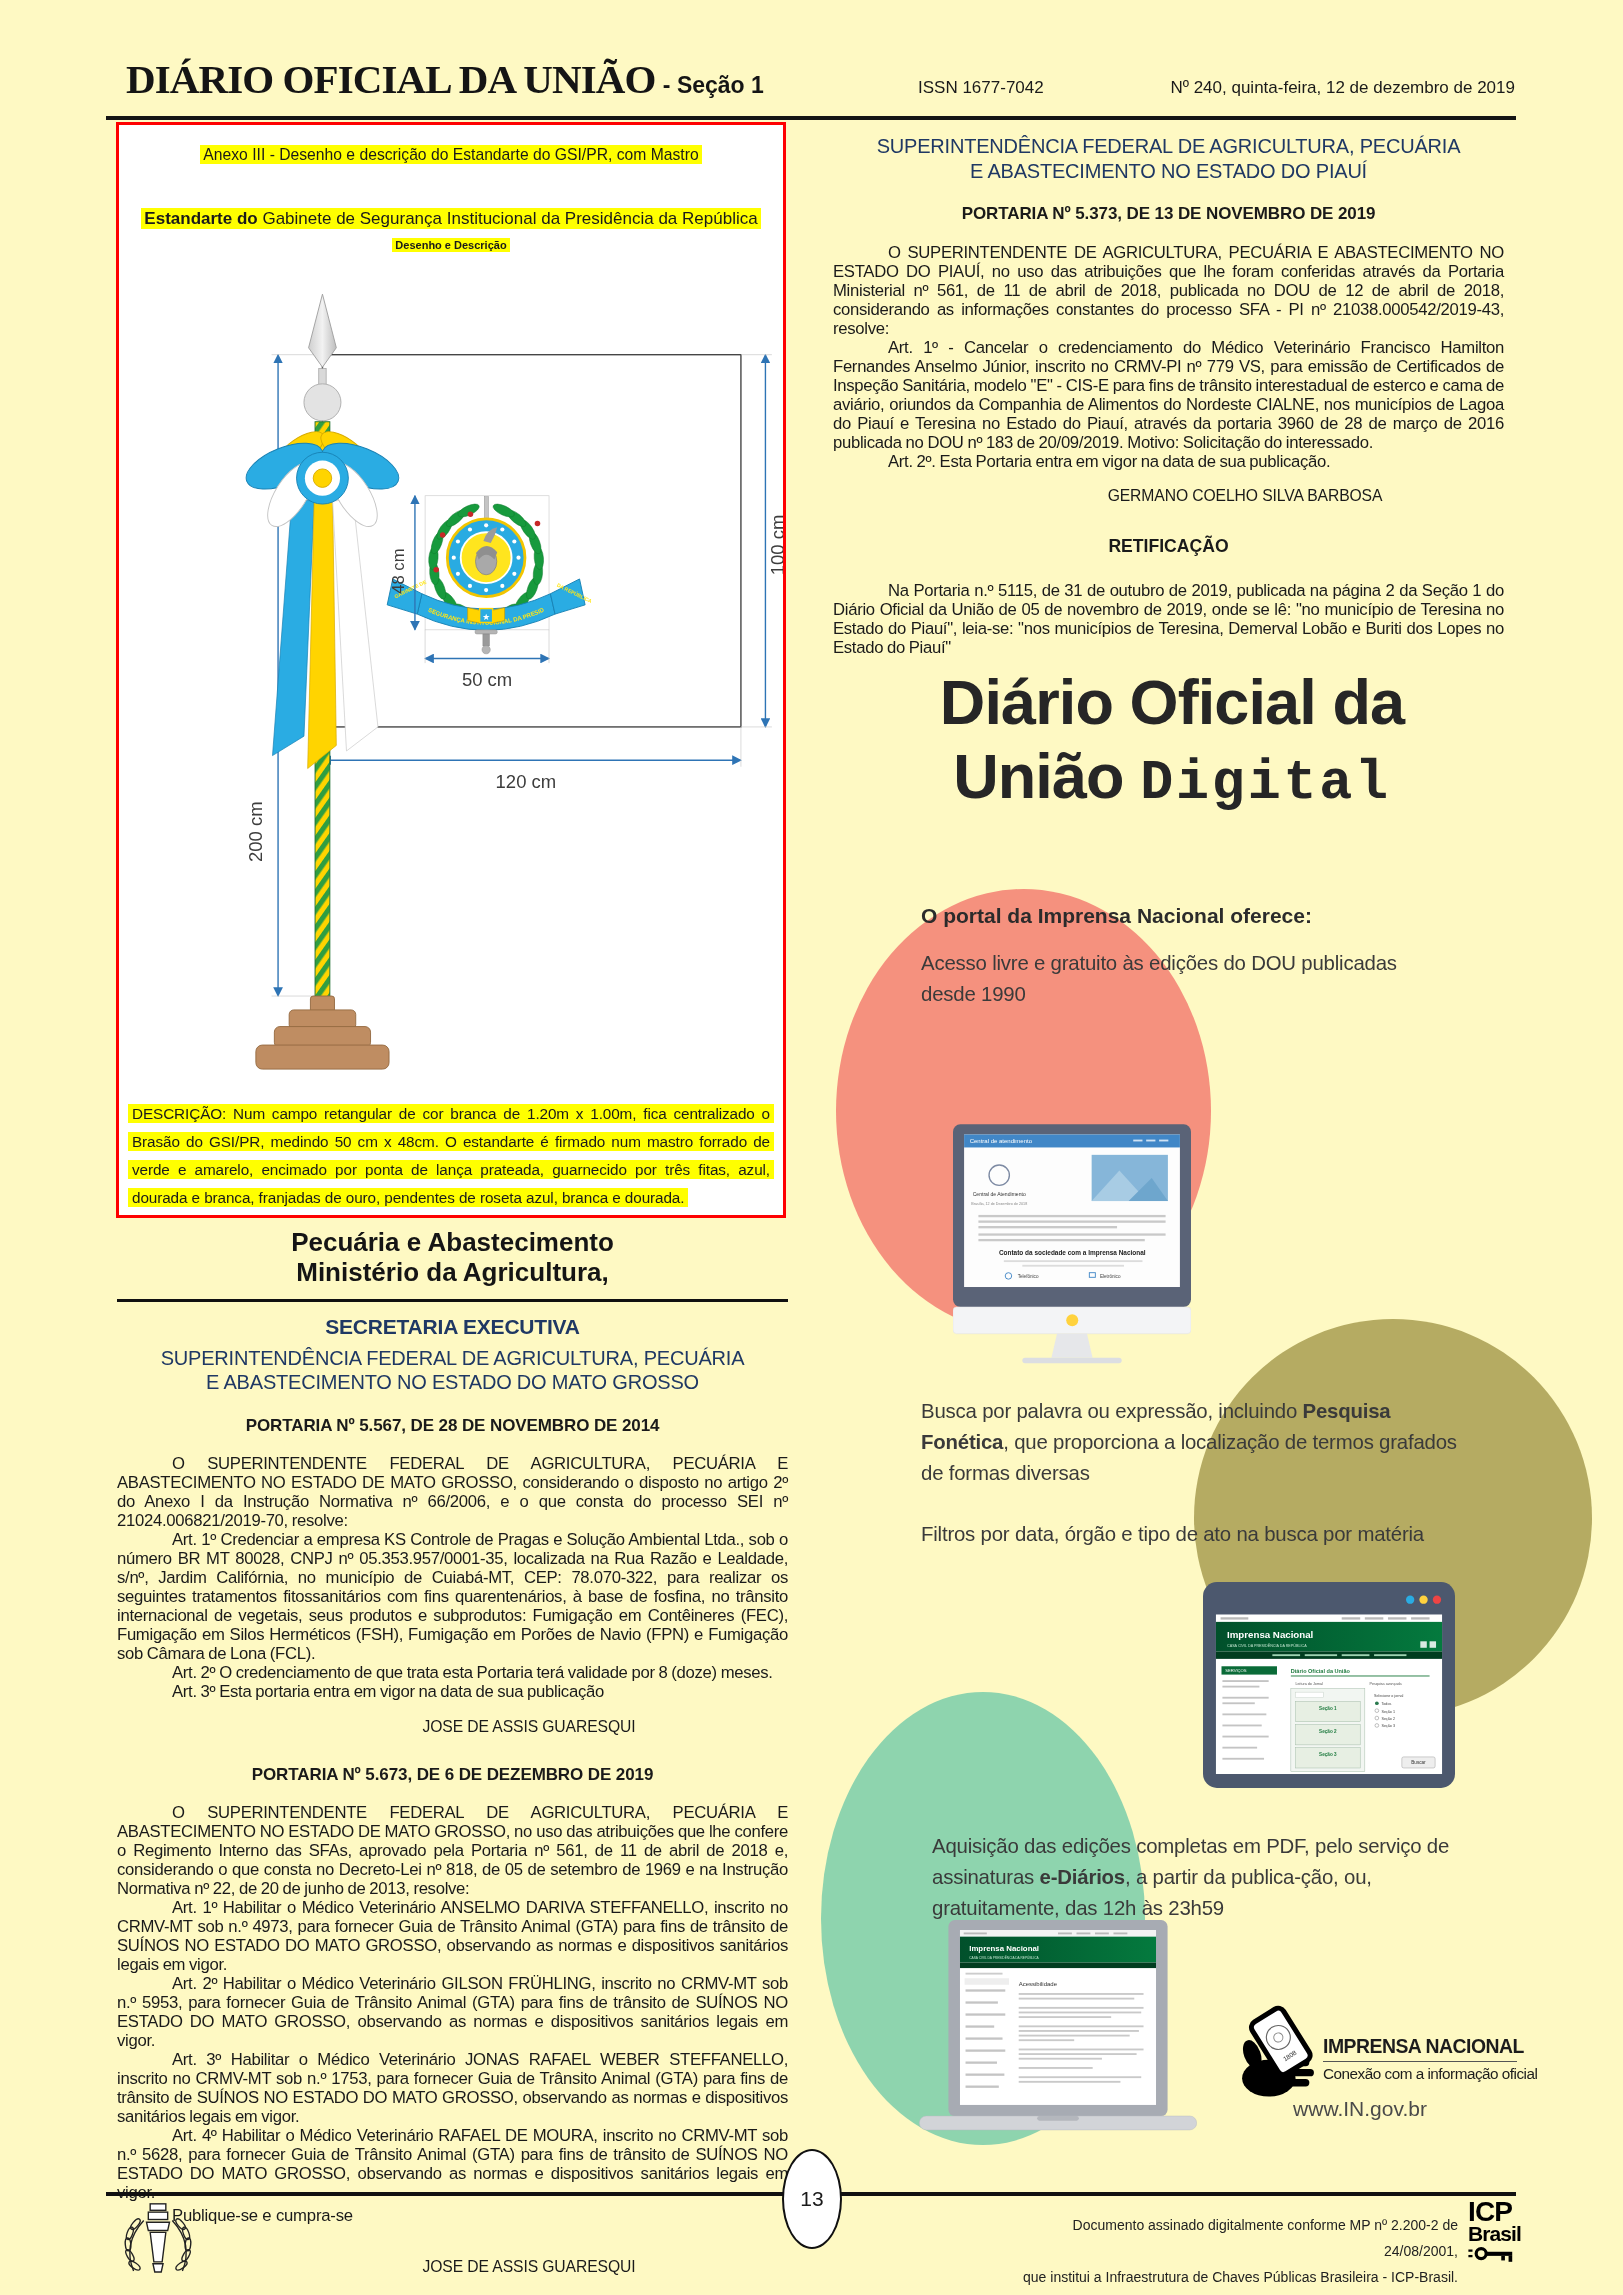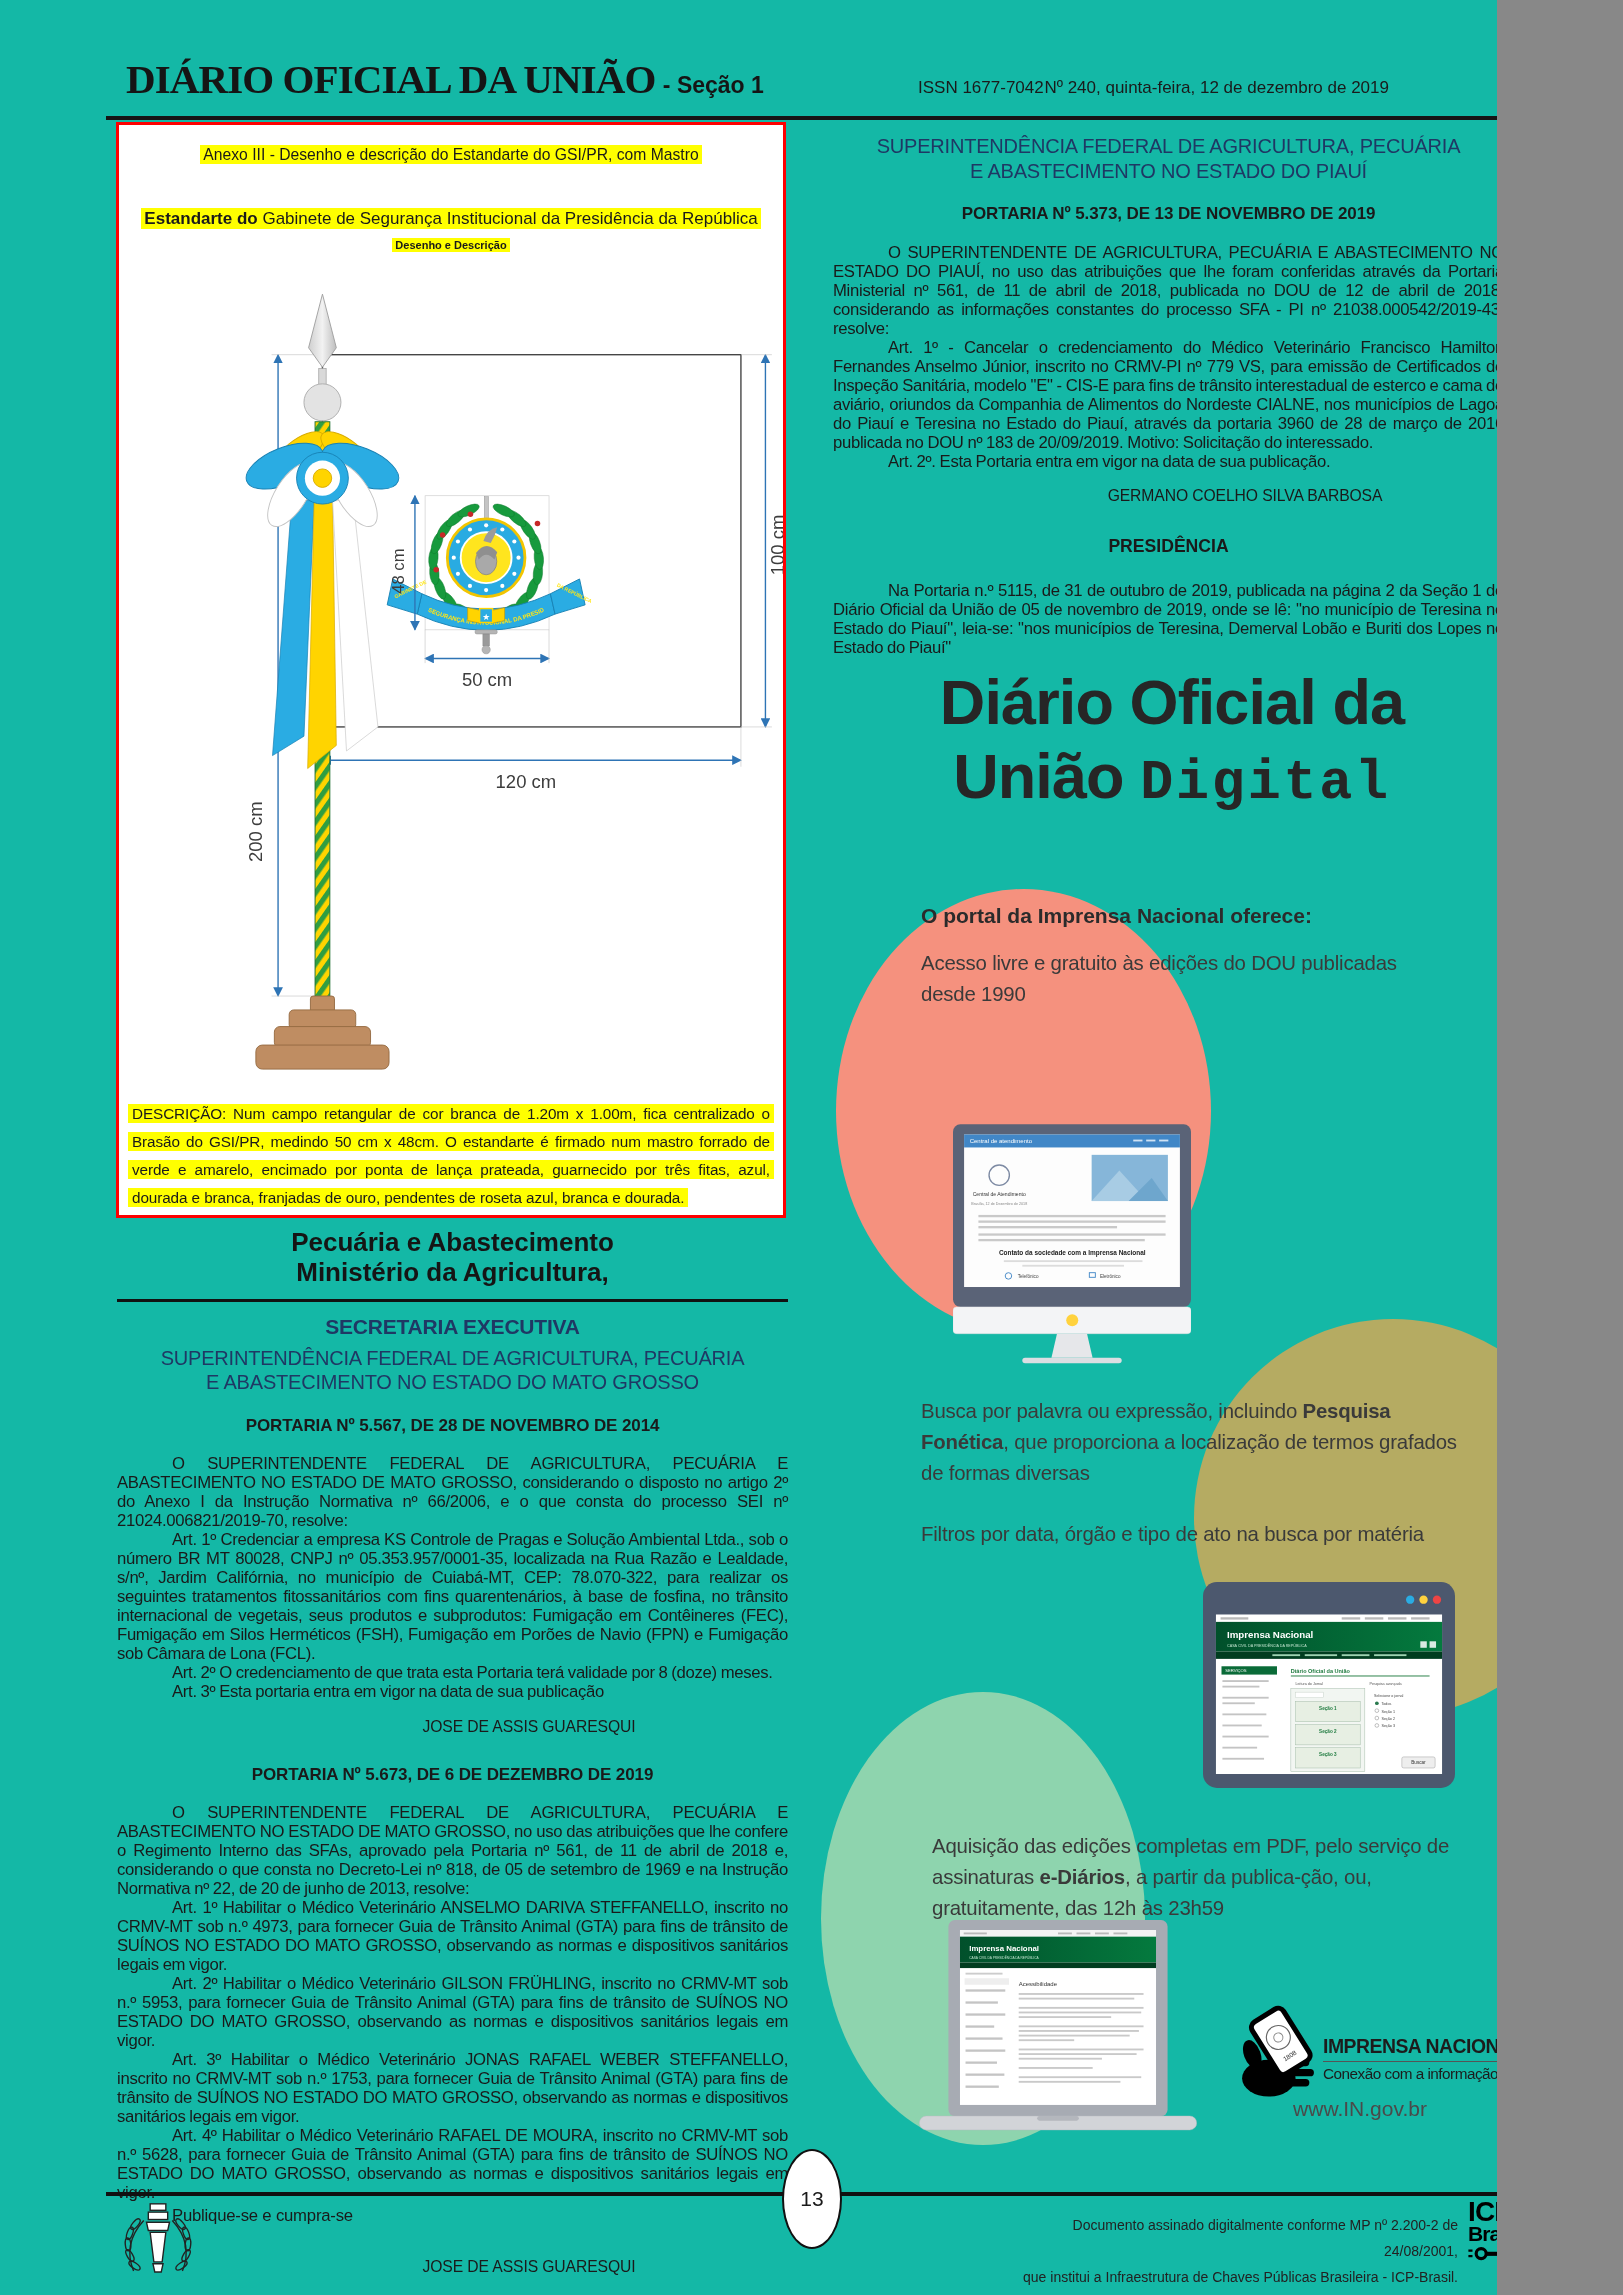--- a/index.html
+++ b/index.html
@@ -1,16 +1,16 @@
 <!DOCTYPE html>
 <html style="font-size:7.4px"><head>
 <meta charset="utf-8">
 <style>
   html,body{margin:0;padding:0;background:#888;}
-  .page{position:relative;width:1497px;height:2295px;background:#14b8a6;font-family:"Liberation Sans",sans-serif;color:#1a1a1a;overflow:hidden;}
+  .page{position:relative;width:1623px;height:2295px;background:#fef9c3;font-family:"Liberation Sans",sans-serif;color:#1a1a1a;overflow:hidden;}
   
   .masthead-row{position:absolute;left:126px;top:55px;display:flex;align-items:baseline;}
   .masthead{font-family:"Liberation Serif",serif;font-weight:700;font-size:41px;letter-spacing:-0.9px;color:#151515;}
   .secao{font-size:23px;font-weight:700;margin-left:7.4px;color:#151515;}
   .issn{position:absolute;left:918px;top:78px;font-size:17px;}
   .edition{position:absolute;right:108px;top:78px;font-size:17px;}
   .header-rule{position:absolute;left:106px;top:116px;width:1410px;height:3.7px;background:#151515;}
   
   .red-box{position:absolute;left:116px;top:122px;width:664px;height:1090px;border:3.7px solid #fe0000;background:#fff;}
   .ann-title{position:absolute;top:21px;left:0;width:100%;text-align:center;font-size:15.7px;font-weight:500;}
@@ -256,21 +256,21 @@
   <div class="col right-col">
     <div class="superint navy" style="margin-top:0;">
       <div>SUPERINTENDÊNCIA FEDERAL DE AGRICULTURA, PECUÁRIA</div>
       <div>E ABASTECIMENTO NO ESTADO DO PIAUÍ</div>
     </div>
     <div class="portaria-title">PORTARIA Nº 5.373, DE 13 DE NOVEMBRO DE 2019</div>
     <p class="pbody pfirst">O SUPERINTENDENTE DE AGRICULTURA, PECUÁRIA E ABASTECIMENTO NO ESTADO DO PIAUÍ, no uso das atribuições que lhe foram conferidas através da Portaria Ministerial nº 561, de 11 de abril de 2018, publicada no DOU de 12 de abril de 2018, considerando as informações constantes do processo SFA - PI nº 21038.000542/2019-43, resolve:</p>
     <p class="pbody">Art. 1º - Cancelar o credenciamento do Médico Veterinário Francisco Hamilton Fernandes Anselmo Júnior, inscrito no CRMV-PI nº 779 VS, para emissão de Certificados de Inspeção Sanitária, modelo "E" - CIS-E para fins de trânsito interestadual de esterco e cama de aviário, oriundos da Companhia de Alimentos do Nordeste CIALNE, nos municípios de Lagoa do Piauí e Teresina no Estado do Piauí, através da portaria 3960 de 28 de março de 2016 publicada no DOU nº 183 de 20/09/2019. Motivo: Solicitação do interessado.</p>
     <p class="pbody">Art. 2º. Esta Portaria entra em vigor na data de sua publicação.</p>
     <div class="sig">GERMANO COELHO SILVA BARBOSA</div>
-    <div class="retif-title">PRESIDÊNCIA</div>
+    <div class="retif-title">RETIFICAÇÃO</div>
     <p class="pbody" style="margin-top:24px;">Na Portaria n.º 5115, de 31 de outubro de 2019, publicada na página 2 da Seção 1 do Diário Oficial da União de 05 de novembro de 2019, onde se lê: "no município de Teresina no Estado do Piauí", leia-se: "nos municípios de Teresina, Demerval Lobão e Buriti dos Lopes no Estado do Piauí"</p>
   </div>
 
   <div class="ad">
     <div class="blob blob-salmon"></div>
     <div class="blob blob-olive"></div>
     <div class="blob blob-green"></div>
 
     <div class="ad-z ad-title1">Diário Oficial da</div>
     <div class="ad-z ad-title2"><span>União </span><span class="mono">Digital</span></div>

